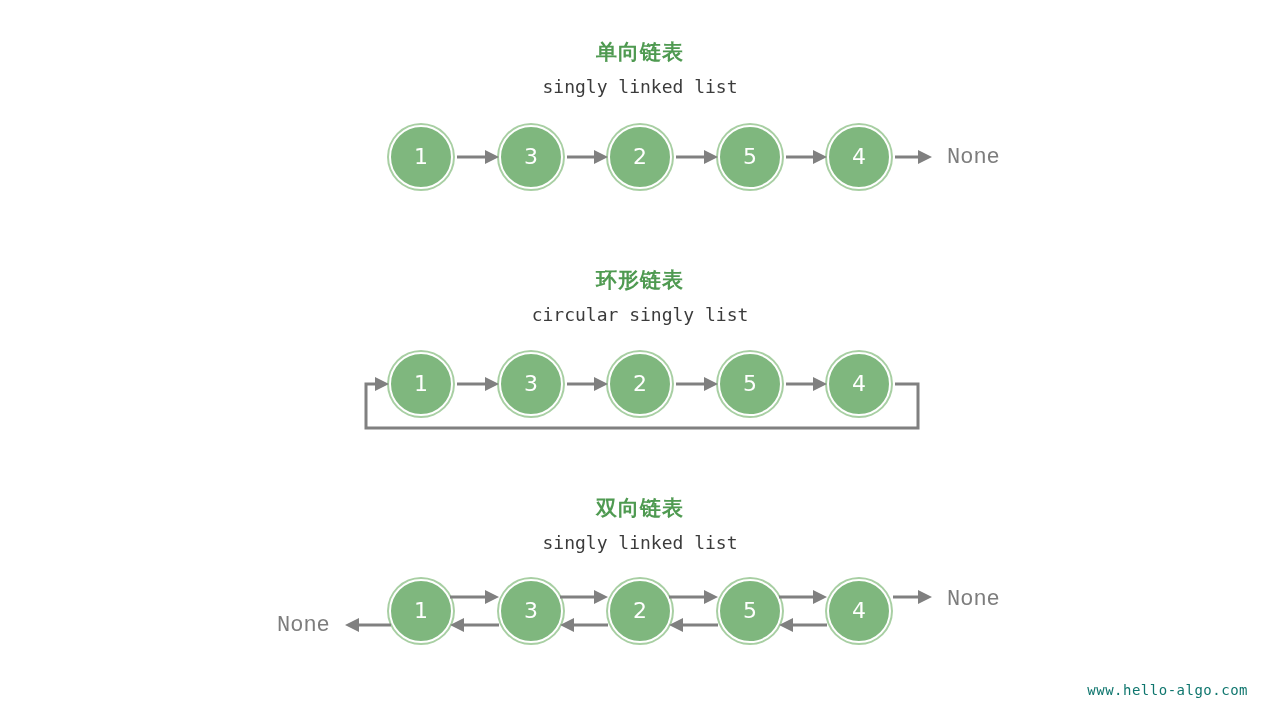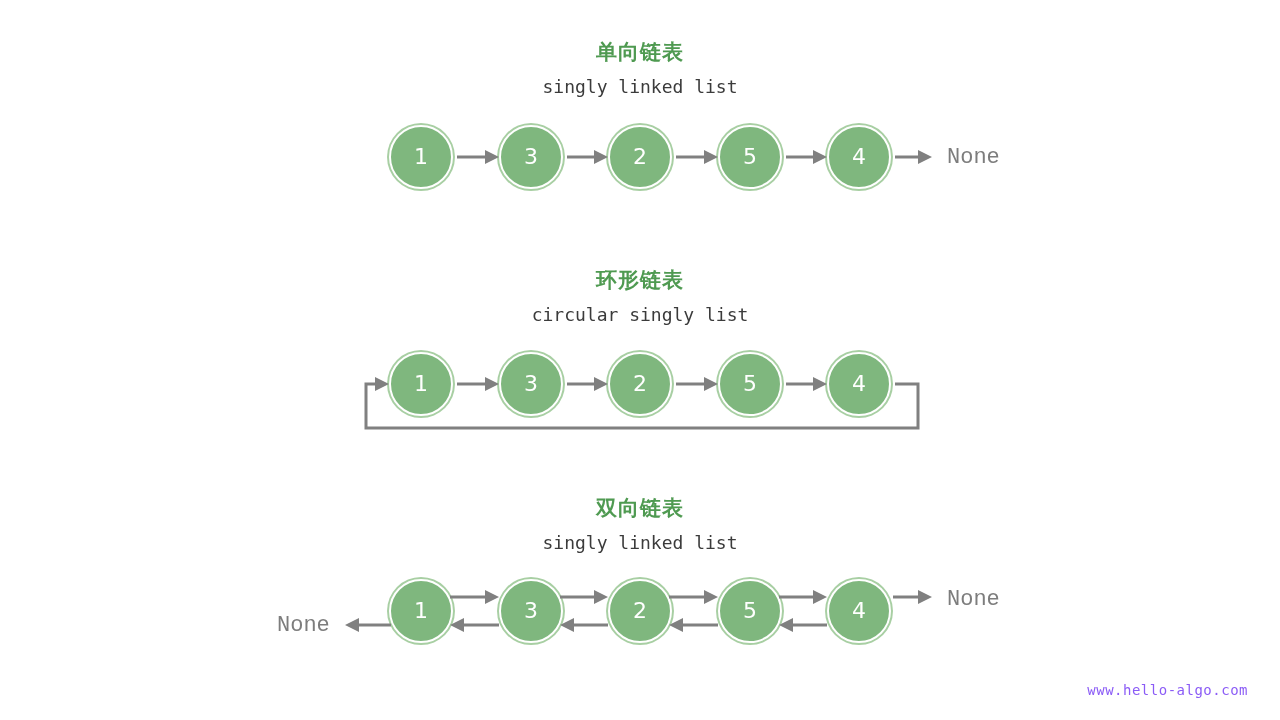--- a/index.html
+++ b/index.html
@@ -73,21 +73,21 @@
     color: #7d7d7d;
     white-space: nowrap;
     line-height: 1;
   }
   .watermark {
     position: absolute;
     right: 32px;
     bottom: 22px;
     font-family: "DejaVu Sans Mono", "Liberation Mono", monospace;
     font-size: 14px;
-    color: #8b5cf6;
+    color: #0f766e;
     letter-spacing: 0.5px;
     white-space: nowrap;
   }
   svg.arrows {
     position: absolute;
     left: 0;
     top: 0;
     width: 1280px;
     height: 720px;
     overflow: visible;

